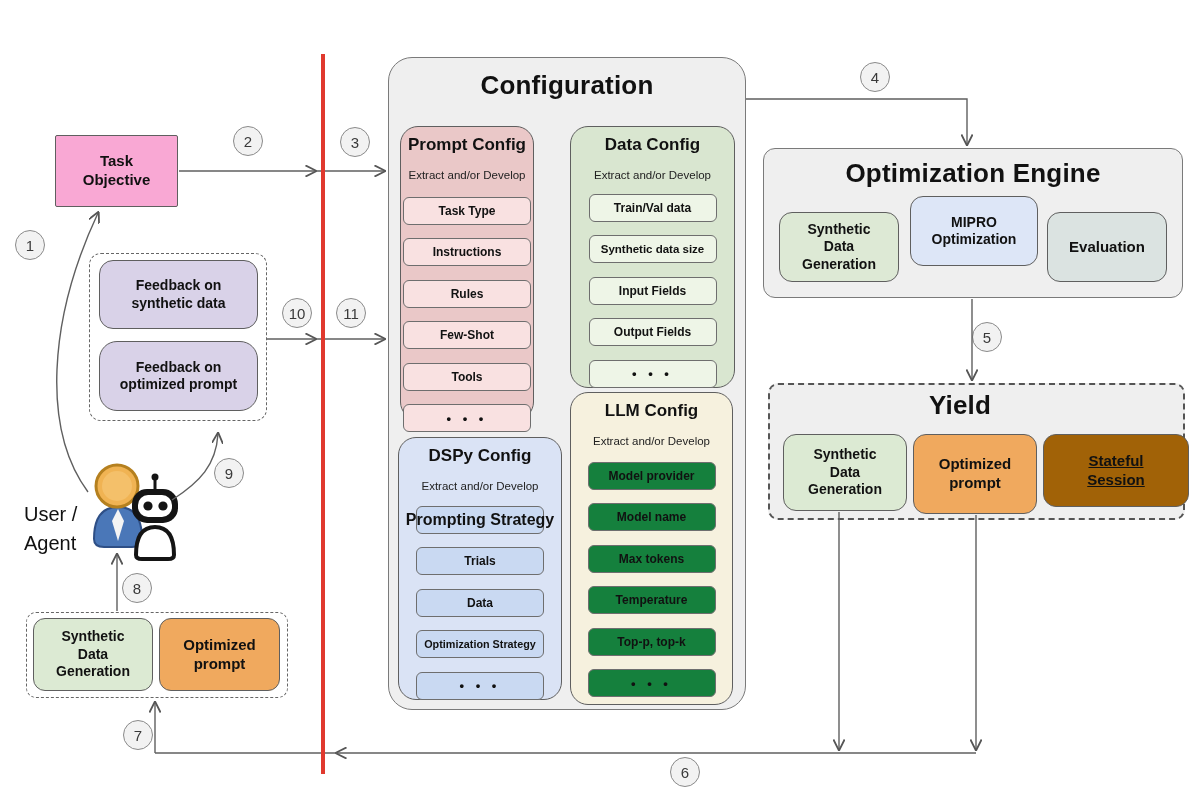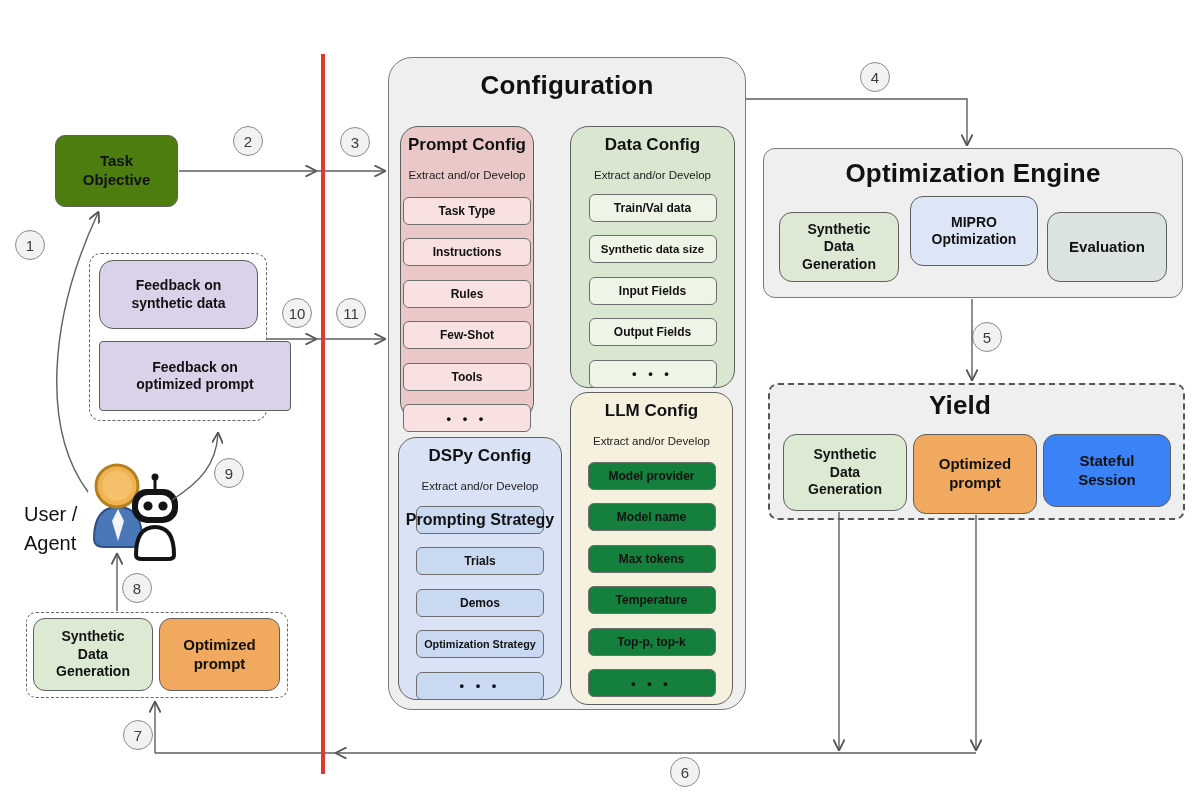--- a/index.html
+++ b/index.html
@@ -34,29 +34,29 @@
   svg.layer{position:absolute;left:0;top:0;z-index:30;pointer-events:none;}
   .boxes{z-index:10;}
 </style>
 </head>
 <body>
 
 <div id="canvas">
 
   <div class="boxes">
 
-    <div class="abs node t15" style="left:55px;top:135px;width:123px;height:72px;background:#4d7c0f;border-radius:10px;">
+    <div class="abs node t15" style="left:55px;top:135px;width:123px;height:72px;background:#f9a8d4;border-radius:2px;">
       <span style="max-width:84px;">Task Objective</span>
     </div>
 
     <div class="abs dashed" style="left:89px;top:253px;width:178px;height:168px;border:1.6px dashed #666;border-radius:12px;"></div>
     <div class="abs node t14" style="left:99px;top:260px;width:159px;height:69px;background:#d9d2e8;border-radius:14px;">
       <span style="max-width:125px;">Feedback on synthetic data</span>
     </div>
-    <div class="abs node t14" style="left:99px;top:341px;width:192px;height:70px;background:#d9d2e8;border-radius:4px;">
+    <div class="abs node t14" style="left:99px;top:341px;width:159px;height:70px;background:#d9d2e8;border-radius:18px;">
       <span style="max-width:135px;">Feedback on optimized prompt</span>
     </div>
 
     <div class="abs" style="left:24px;top:500px;font-size:20px;line-height:1.45;color:#111;">
       <div>User /</div>
       <div>Agent</div>
     </div>
     <svg class="abs" style="left:80px;top:455px;" width="110" height="110" viewBox="0 0 110 110">
 
       <path d="M14 84 Q14 52 38 52 Q62 52 62 84 Q62 92 52 92 L24 92 Q14 92 14 84 Z" fill="#4a77b8" stroke="#2e4f86" stroke-width="2"></path>
@@ -108,21 +108,21 @@
         <div class="chip dots">• • •</div>
       </div>
     </div>
 
     <div class="abs panel blue" style="left:398px;top:437px;width:164px;height:263px;">
       <div class="ptitle">DSPy Config</div>
       <div class="psub">Extract and/or Develop</div>
       <div class="chips" style="margin-top:14px;">
         <div class="chip" style="font-size:16px;">Prompting Strategy</div>
         <div class="chip">Trials</div>
-        <div class="chip">Demos</div>
+        <div class="chip">Data</div>
         <div class="chip" style="font-size:10.8px;">Optimization Strategy</div>
         <div class="chip dots">• • •</div>
       </div>
     </div>
 
     <div class="abs panel cream" style="left:570px;top:392px;width:163px;height:313px;">
       <div class="ptitle">LLM Config</div>
       <div class="psub">Extract and/or Develop</div>
       <div class="chips" style="margin-top:15px;">
         <div class="chip">Model provider</div>
@@ -147,21 +147,21 @@
     </div>
 
     <div class="abs bigbox dashed" style="left:768px;top:383px;width:417px;height:137px;border:2px dashed #555;border-radius:10px;"></div>
     <div class="abs bigtitle" style="left:768px;top:390px;width:384px;">Yield</div>
     <div class="abs node t14" style="left:783px;top:434px;width:124px;height:77px;background:#dcead3;border-radius:13px;">
       <span style="max-width:90px;">Synthetic Data Generation</span>
     </div>
     <div class="abs node t15" style="left:913px;top:434px;width:124px;height:80px;background:#f0a95e;border-radius:13px;">
       <span style="max-width:85px;">Optimized prompt</span>
     </div>
-    <div class="abs node t15" style="left:1043px;top:434px;width:128px;height:73px;background:#3b82f6;border-radius:13px;">
+    <div class="abs node t15" style="left:1043px;top:434px;width:146px;height:73px;background:#a16207;border-radius:13px;text-decoration:underline;">
       <span style="max-width:75px;">Stateful Session</span>
     </div>
 
     <div class="abs step" style="left:15px;top:230px;">
         <span>1</span>
       </div>
     <div class="abs step" style="left:233px;top:126px;">
         <span>2</span>
       </div>
     <div class="abs step" style="left:340px;top:127px;">

